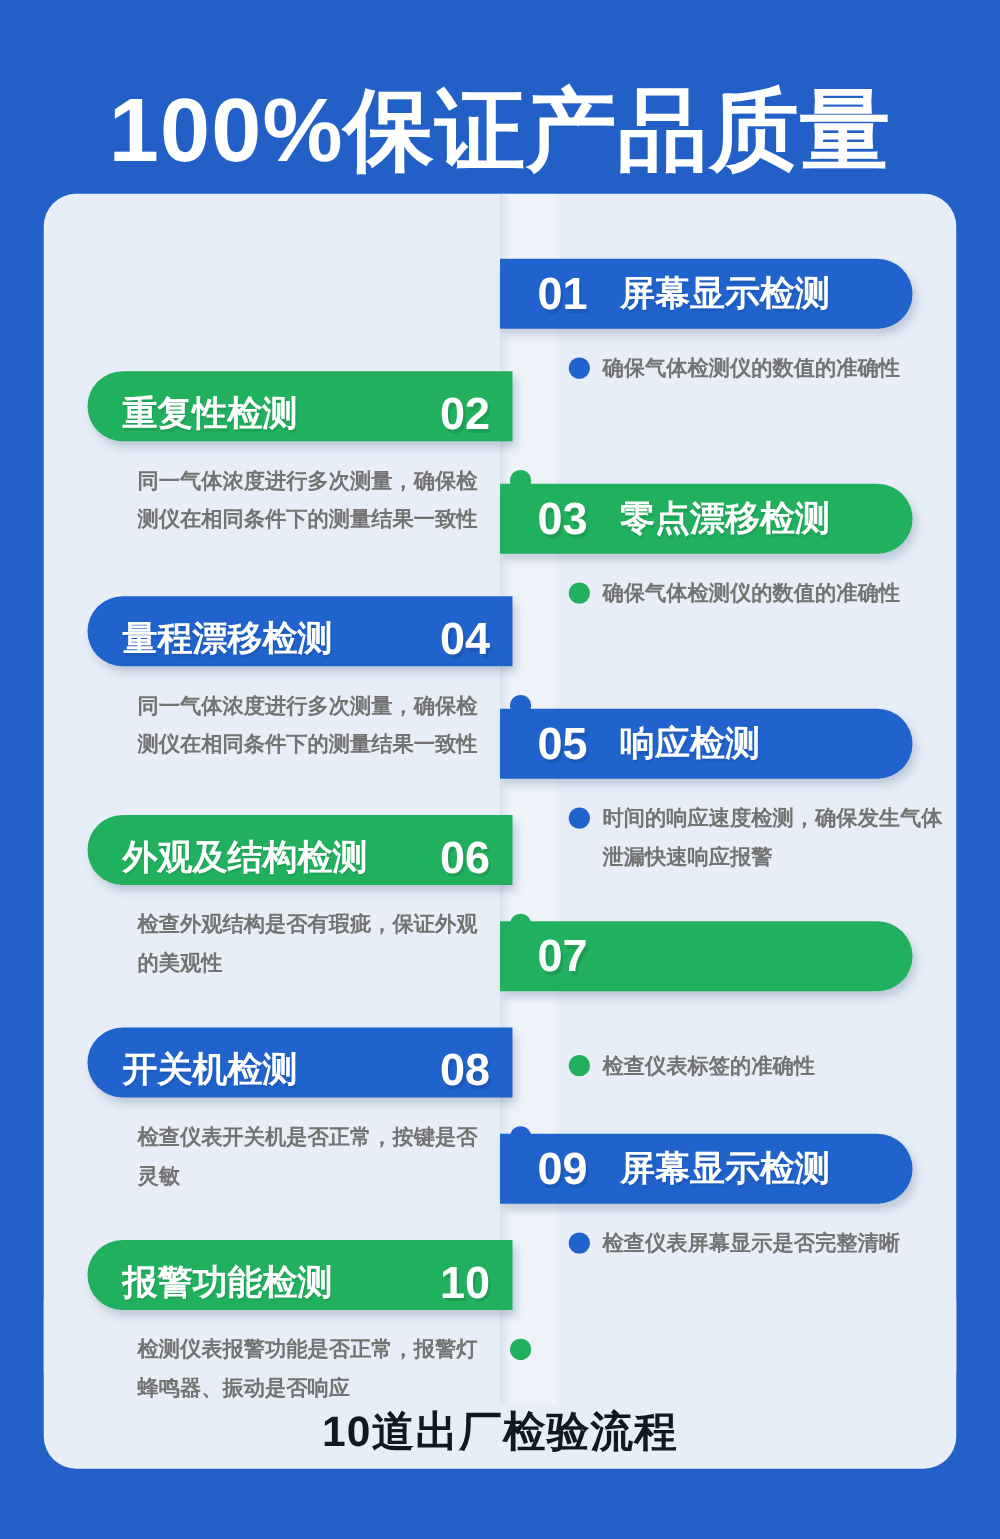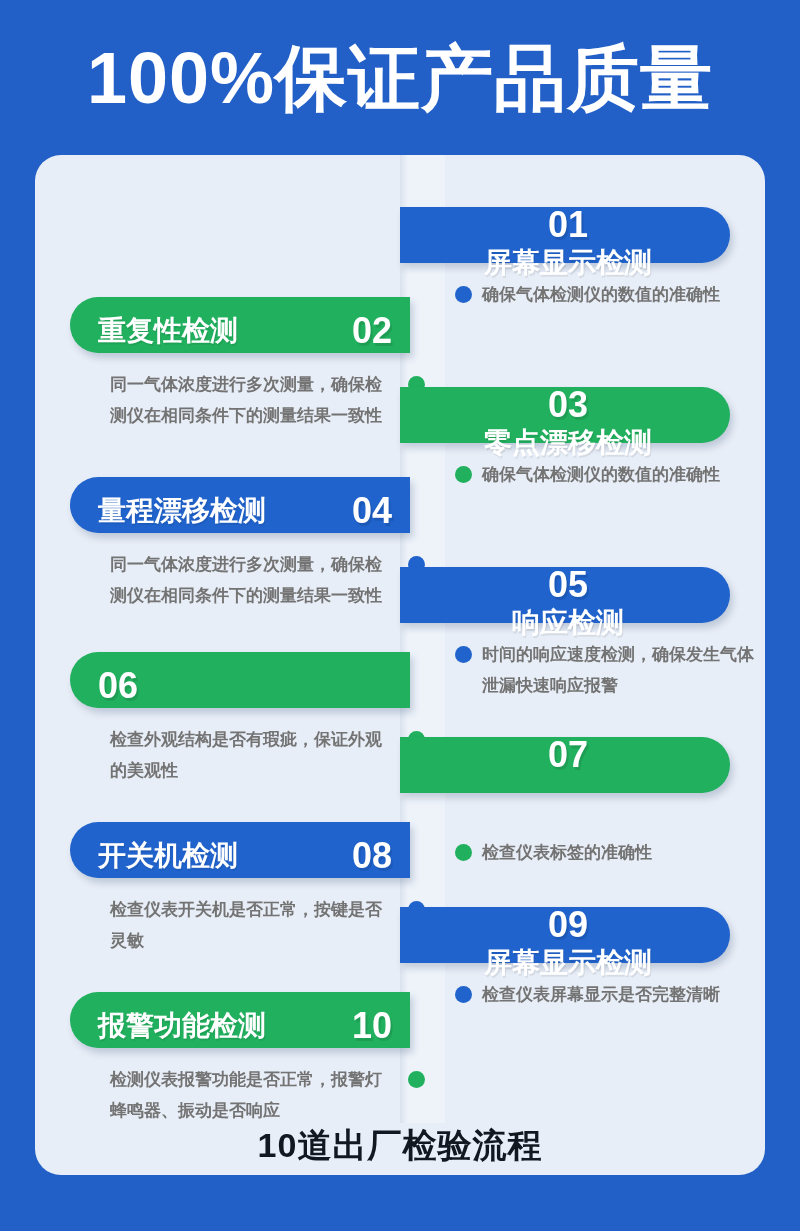--- a/index.html
+++ b/index.html
@@ -12,20 +12,21 @@
     position:relative;
     overflow:hidden;
   }
 
   
   .header {
     height:155px;
     display:flex;
     align-items:center;
     justify-content:center;
+    margin-top:27px;
   }
   .header-title {
     color:#ffffff;
     font-size:72px;
     font-weight:bold;
     letter-spacing:1px;
     line-height:1;
     white-space:nowrap;
   }
 
@@ -89,22 +90,21 @@
     border-radius:28px 0 0 28px;
     padding:12px 18px 0 28px;
     justify-content:space-between;
   }
   .item.right .pill {
     left:365px;
     width:330px;
     border-radius:0 28px 28px 0;
     padding:0 24px 0 30px;
     justify-content:flex-start;
-    gap:1px;
-    flex-direction:column;
+    gap:26px;
   }
   .pill.green { background:#21b05e; }
   .pill.blue  { background:#2063cc; }
 
   .pill-num {
     font-size:36px;
     font-weight:bold;
     letter-spacing:0px;
     text-shadow:2px 3px 0 rgba(0,0,0,0.10);
     line-height:1;
@@ -239,20 +239,21 @@
           <span class="pill-num">05</span>
           <span class="pill-label">响应检测</span>
         </div>
         <div class="desc" style="top: 484px;">
           <span class="dot blue"></span>
           <span class="desc-text">时间的响应速度检测，确保发生气体泄漏快速响应报警</span>
         </div>
       </div>
       <div class="item left">
         <div class="pill green" style="top: 497px;">
+          <span class="pill-label">外观及结构检测</span>
           <span class="pill-num">06</span>
         </div>
         <div class="desc" style="top: 569px;">
           <span class="dot green"></span>
           <span class="desc-text">检查外观结构是否有瑕疵，保证外观的美观性</span>
         </div>
       </div>
       <div class="item right">
         <div class="pill green" style="top: 582px;">
           <span class="pill-num">07</span>

